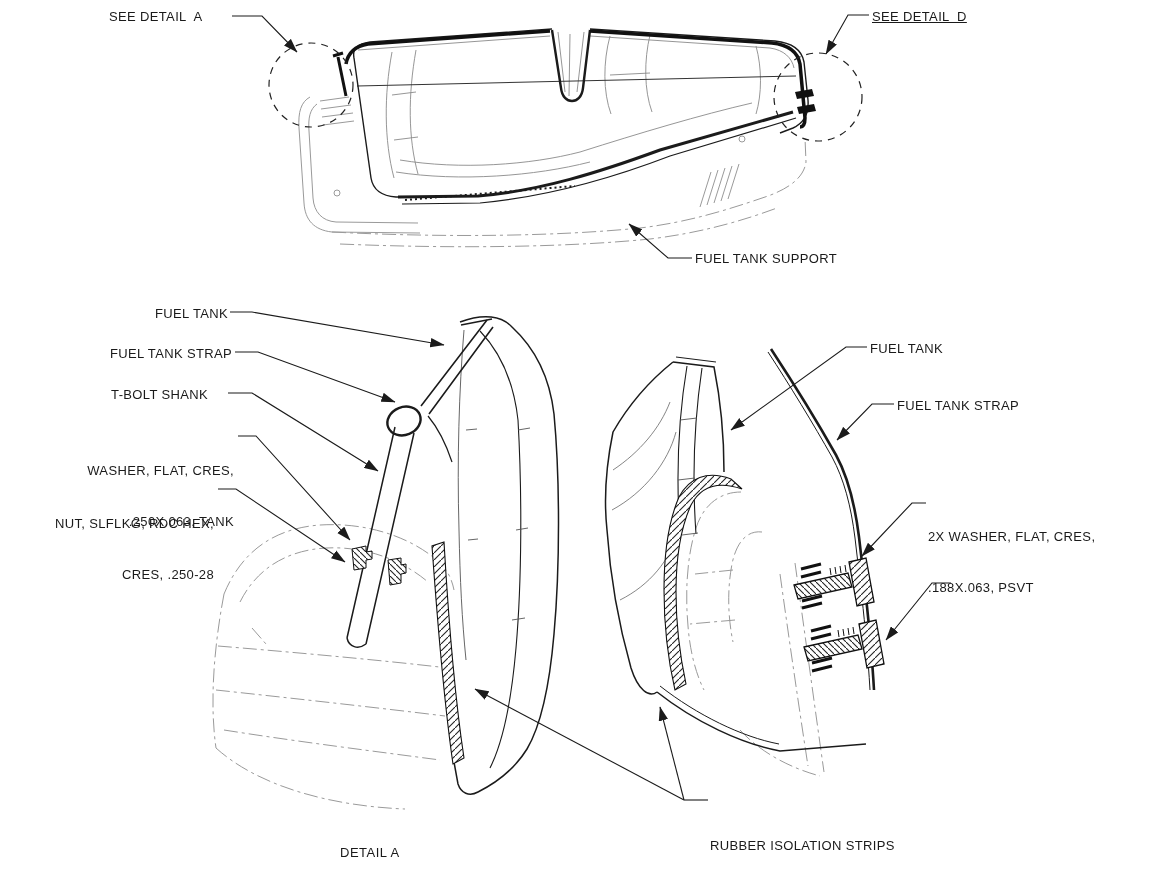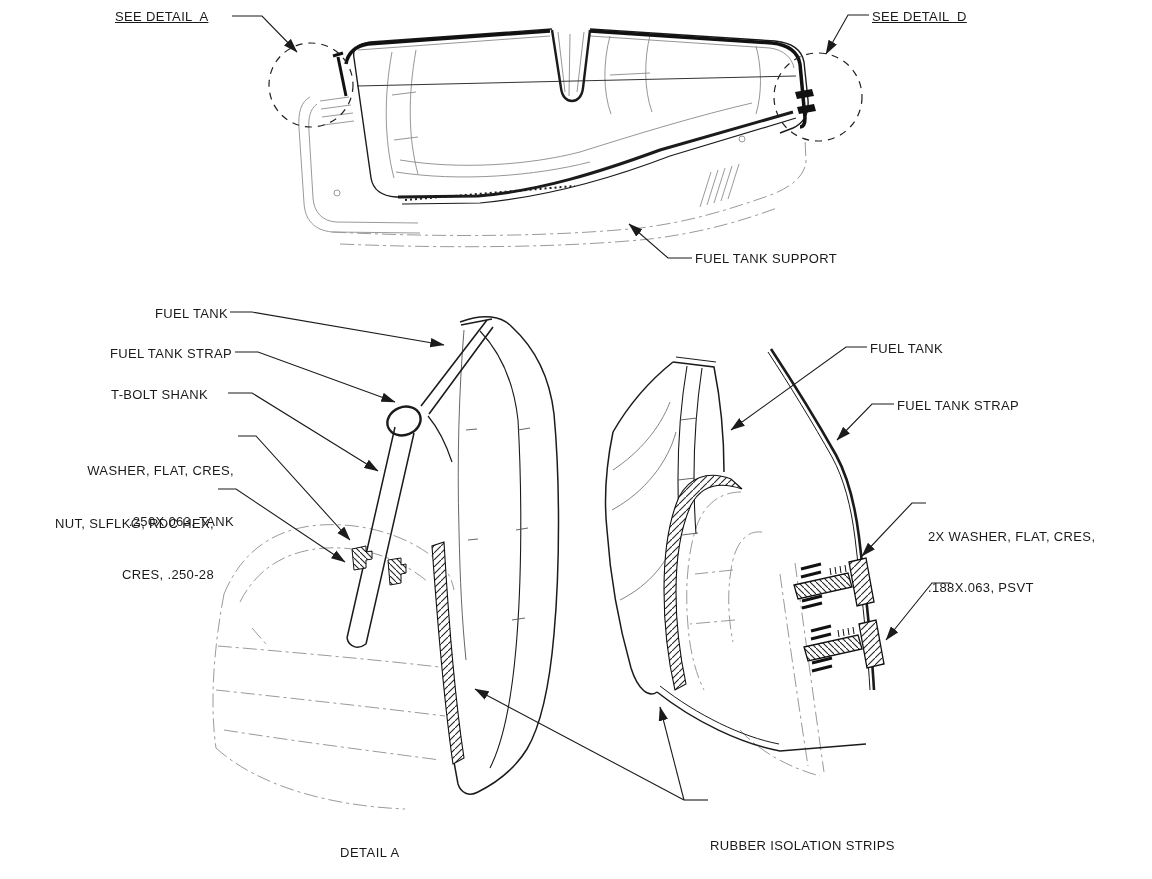--- a/index.html
+++ b/index.html
@@ -179,21 +179,21 @@
       <path d="M867,347 H846 L731,430" marker-end="url(#arr)"></path>
       <path d="M894,404 H872 L837,440" marker-end="url(#arr)"></path>
       <path d="M926,503 H912 L862,556" marker-end="url(#arr)"></path>
       <path d="M951,583 H932 L886,640" marker-end="url(#arr)"></path>
       <path d="M684,800 L475,689" marker-end="url(#arr)"></path>
       <path d="M684,800 L660,707" marker-end="url(#arr)"></path>
       <path d="M684,800 L708,800"></path>
     </g>
   </svg>
 
-  <div class="lbl" style="left:115px;top:8px;text-decoration:underline;">SEE DETAIL  A</div>
+  <div class="lbl" style="left:109px;top:8px;">SEE DETAIL  A</div>
   <div class="lbl" style="left:872px;top:8px;text-decoration:underline;">SEE DETAIL  D</div>
   <div class="lbl" style="left:695px;top:250px;">FUEL TANK SUPPORT</div>
 
   <div class="lbl r" style="left:60px;top:305px;width:168px;">FUEL TANK</div>
   <div class="lbl r" style="left:58px;top:345px;width:174px;">FUEL TANK STRAP</div>
   <div class="lbl r" style="left:44px;top:386px;width:164px;">T-BOLT SHANK</div>
   <div class="lbl r" style="left:40px;top:428px;width:194px;">
     <span>WASHER, FLAT, CRES,</span>
     <span>.250X.063, TANK</span>
   </div>

